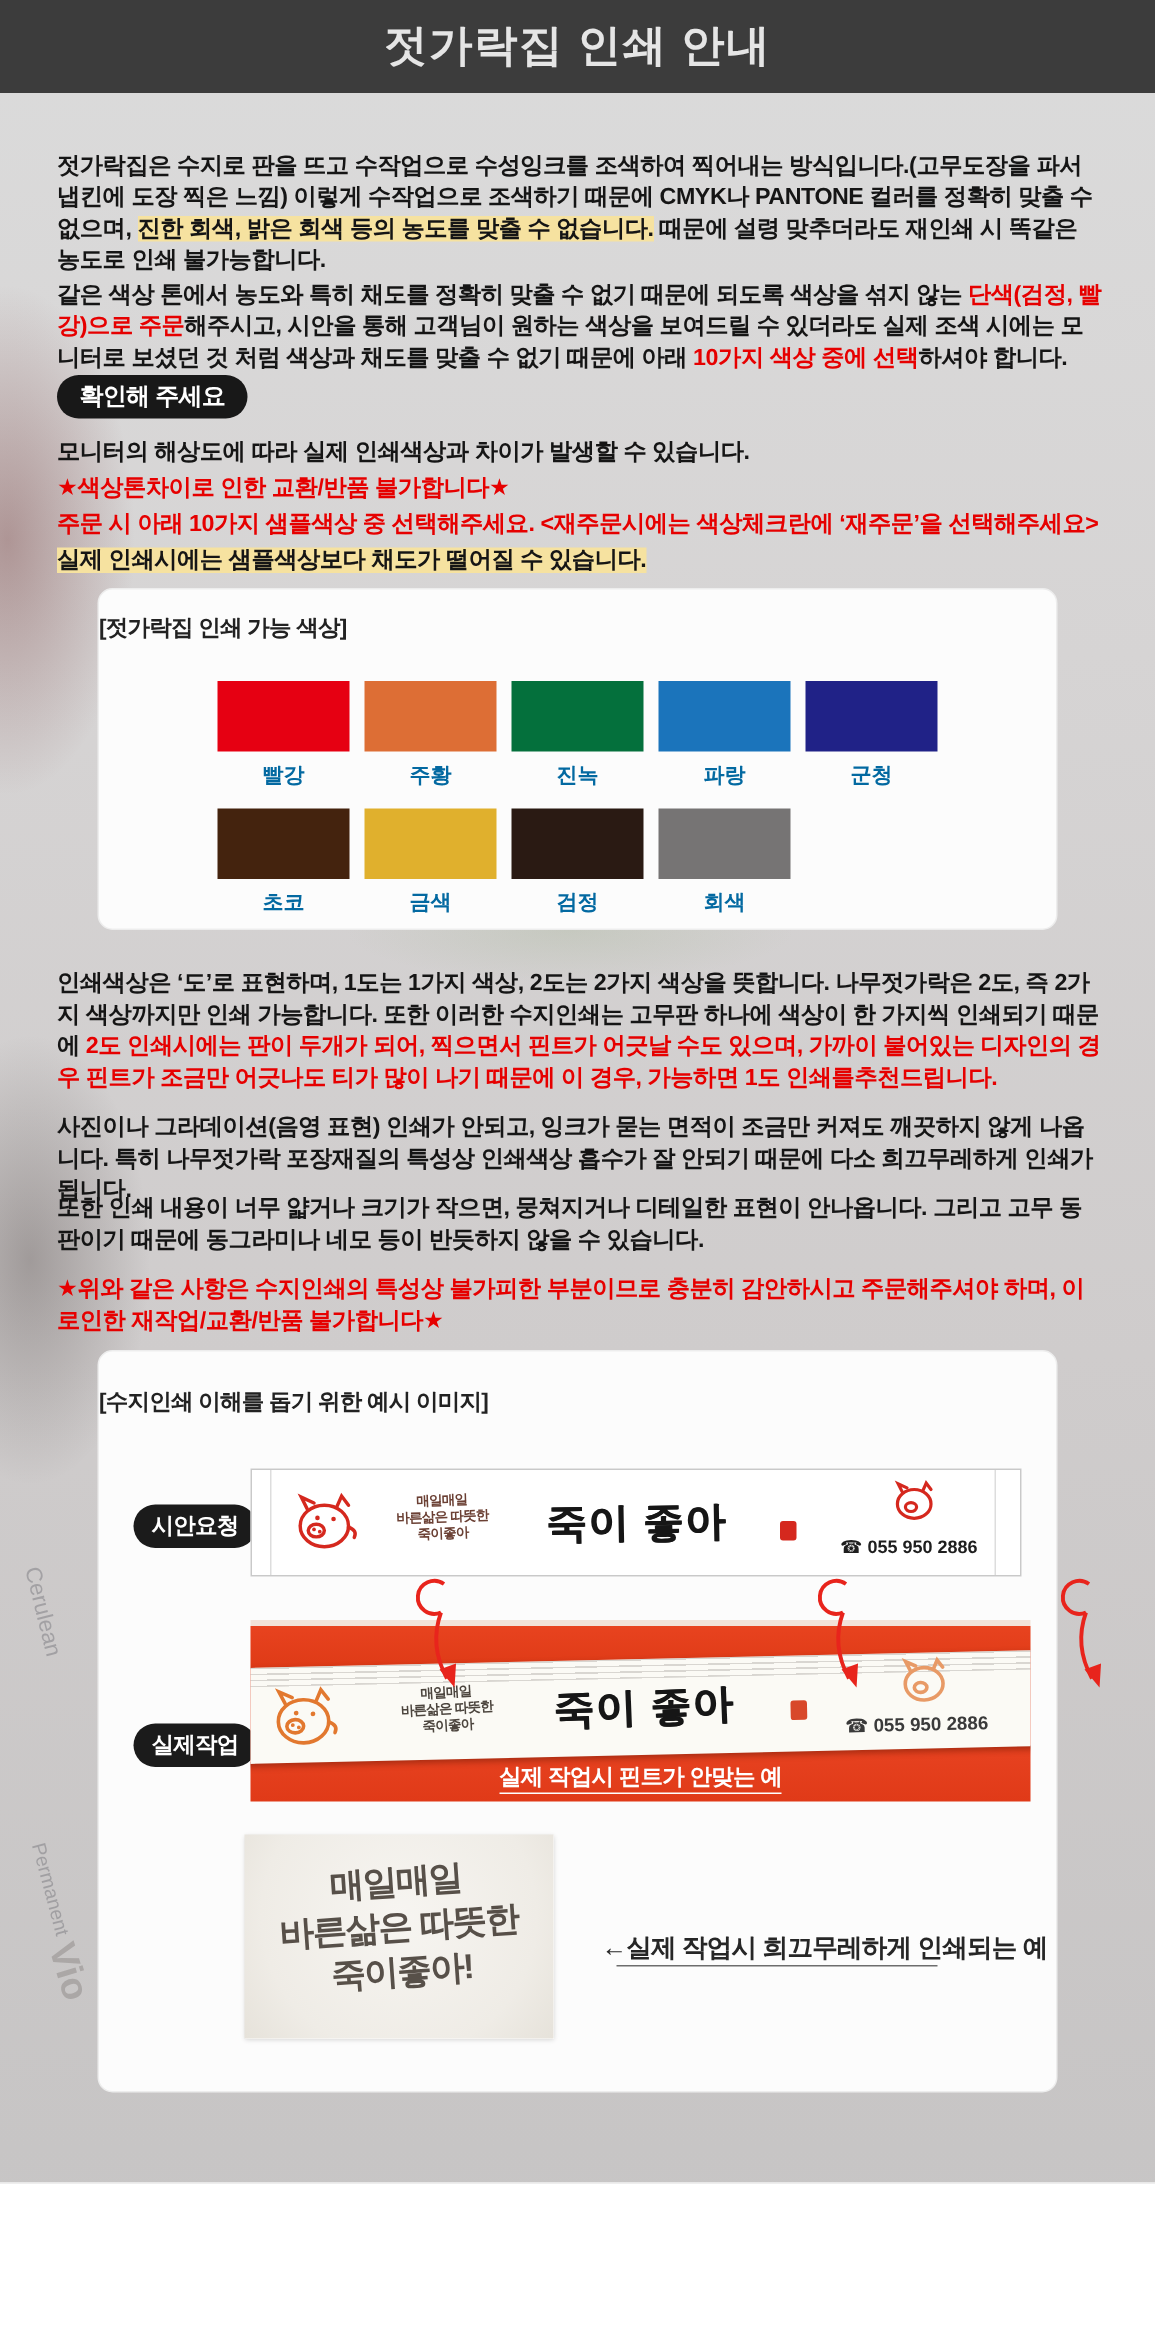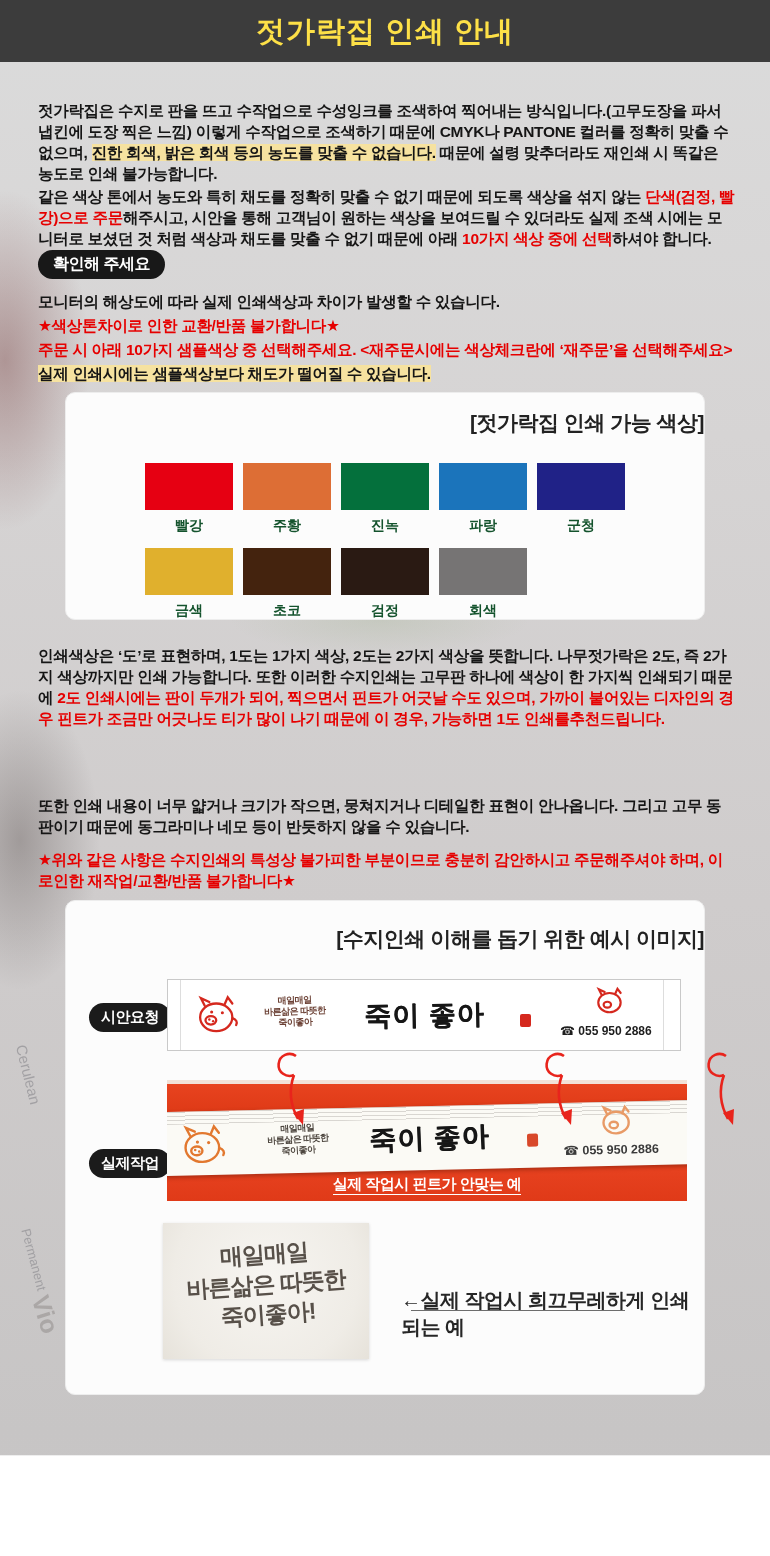--- a/index.html
+++ b/index.html
@@ -14,43 +14,43 @@
          background:radial-gradient(closest-side,rgba(50,38,36,.30),rgba(50,38,36,0));}
   .blob3{left:230px;top:585px;width:300px;height:70px;
          background:radial-gradient(closest-side,rgba(150,172,130,.22),rgba(150,172,130,0));}
   .wm{position:absolute;z-index:0;color:rgba(95,95,102,.38);pointer-events:none;}
   .wm1{left:-2px;top:1066px;font-size:15px;transform:rotate(76deg);}
   .wm2{left:96px;top:1238px;font-size:13px;transform:rotate(72deg);color:rgba(120,120,126,.34);}
   .wm3{left:2px;top:1252px;font-size:13px;transform:rotate(75deg);}
   .wm4{left:26px;top:1300px;font-size:25px;font-weight:bold;transform:rotate(73deg);color:rgba(108,104,99,.33);}
   
   .header{position:absolute;z-index:2;left:0;top:0;width:770px;height:62px;background:#3c3c3c;}
-  .header .title{width:100%;text-align:center;line-height:62px;color:#fde047;
+  .header .title{width:100%;text-align:center;line-height:62px;color:#e5e5e5;
                  font-size:29px;font-weight:bold;letter-spacing:1px;}
   
   .txt{position:absolute;z-index:1;left:38px;width:698px;font-size:15.5px;line-height:21px;
        color:#151515;font-weight:600;letter-spacing:-0.3px;}
   .seg-red{color:#e60000;}
   .seg-highlight{background:#f6e2a0;}
   .p1{top:100px;} .p2{top:186px;}
   .confirm-badge{position:absolute;z-index:1;left:38px;top:250px;background:#181818;color:#fff;
                  font-size:16px;font-weight:bold;padding:4px 15px;border-radius:17px;letter-spacing:-0.5px;}
   .confirm-lines{top:290px;line-height:24px;}
   .confirm-lines .cline{display:block;}
   .p3{top:645px;} .p4{top:741px;} .p5{top:795px;} .p6{top:849px;}
   
   .card{position:absolute;z-index:1;left:65px;width:640px;background:#fcfcfc;border-radius:10px;
         border:1px solid #ededed;box-sizing:border-box;}
   .palette-card{top:392px;height:228px;}
-  .card-title{text-align:right;font-size:21px;font-weight:bold;color:#222;letter-spacing:-0.5px;}
+  .card-title{text-align:left;font-size:15px;font-weight:bold;color:#222;letter-spacing:-0.5px;}
   .palette-card .card-title{margin-top:16px;}
   .swatch-grid{display:grid;grid-template-columns:repeat(5,88px);column-gap:10px;row-gap:13px;
                width:480px;margin:26px auto 0;}
   .swatch-box{width:88px;height:47px;}
-  .swatch-label{text-align:center;font-size:14px;font-weight:600;color:#14532d;margin-top:7px;}
+  .swatch-label{text-align:center;font-size:14px;font-weight:600;color:#0369a1;margin-top:7px;}
   
   .examples-card{top:900px;height:495px;}
   .examples-card .card-title{margin-top:24px;}
   .pill{position:absolute;background:#1b1b1b;color:#fff;font-size:15px;font-weight:bold;
         width:82px;text-align:center;padding:5px 0;border-radius:16px;letter-spacing:-0.5px;}
   .pill-draft{left:23px;top:102px;}
   .pill-actual{left:23px;top:248px;}
   
   .strip{position:absolute;left:101px;top:78px;width:512px;height:70px;background:#fff;
          border:1px solid #c9c9c9;}
@@ -81,21 +81,21 @@
   .sleeve .phone{left:402px;top:40px;color:#3a3a3a;font-size:12.5px;}
   .photo-caption{position:absolute;left:0;right:0;bottom:7px;text-align:center;}
   .photo-caption span{color:#fff;font-size:15px;font-weight:bold;border-bottom:1px solid #fff;
                       padding-bottom:2px;letter-spacing:-0.5px;}
   
   .photo-faded{position:absolute;left:97px;top:322px;width:206px;height:136px;
       background:radial-gradient(circle at 50% 40%,#f7f5f1 0%,#efece6 70%,#e6e2da 100%);
       box-shadow:0 1px 3px rgba(0,0,0,.15);}
   .faded-text{position:absolute;left:0;right:0;top:16px;text-align:center;transform:rotate(-4deg);
       font-size:23px;line-height:30px;font-weight:bold;color:rgba(52,44,36,.82);letter-spacing:-1px;}
-  .faded-caption{position:absolute;left:335px;top:386px;font-size:20px;font-weight:600;
+  .faded-caption{position:absolute;left:335px;top:386px;font-size:17px;font-weight:600;
       color:#262626;letter-spacing:-0.5px;}
   .caption-underline{position:absolute;left:345px;top:409px;width:214px;border-top:1px solid #6d6d6d;}
   
   .bottom-strip{position:absolute;z-index:1;left:0;top:1455px;width:770px;height:101px;background:#ffffff;
                 border-top:1px solid #eee;}
 </style>
 </head>
 <body>
 
 <div id="page">
@@ -140,39 +140,40 @@
         </div>
         <div>
           <div class="swatch-box" style="background: rgb(27, 116, 187);"></div>
           <div class="swatch-label">파랑</div>
         </div>
         <div>
           <div class="swatch-box" style="background: rgb(32, 34, 135);"></div>
           <div class="swatch-label">군청</div>
         </div>
         <div>
+          <div class="swatch-box" style="background: rgb(68, 35, 14);"></div>
+          <div class="swatch-label">초코</div>
+        </div>
+        <div>
           <div class="swatch-box" style="background: rgb(224, 176, 45);"></div>
           <div class="swatch-label">금색</div>
         </div>
         <div>
-          <div class="swatch-box" style="background: rgb(68, 35, 14);"></div>
-          <div class="swatch-label">초코</div>
-        </div>
-        <div>
           <div class="swatch-box" style="background: rgb(42, 26, 19);"></div>
           <div class="swatch-label">검정</div>
         </div>
         <div>
           <div class="swatch-box" style="background: rgb(118, 116, 116);"></div>
           <div class="swatch-label">회색</div>
         </div>
       </div>
   </div>
 
   <div class="txt p3"><span class="seg-normal">인쇄색상은 ‘도’로 표현하며, 1도는 1가지 색상, 2도는 2가지 색상을 뜻합니다. 나무젓가락은 2도, 즉 2가지 색상까지만 인쇄 가능합니다. 또한 이러한 수지인쇄는 고무판 하나에 색상이 한 가지씩 인쇄되기 때문에 </span><span class="seg-red">2도 인쇄시에는 판이 두개가 되어, 찍으면서 핀트가 어긋날 수도 있으며, 가까이 붙어있는 디자인의 경우 핀트가 조금만 어긋나도 티가 많이 나기 때문에 이 경우, 가능하면 1도 인쇄를추천드립니다.</span></div>
+  <div class="txt p4"><span class="seg-normal">사진이나 그라데이션(음영 표현) 인쇄가 안되고, 잉크가 묻는 면적이 조금만 커져도 깨끗하지 않게 나옵니다. 특히 나무젓가락 포장재질의 특성상 인쇄색상 흡수가 잘 안되기 때문에 다소 희끄무레하게 인쇄가 됩니다.</span></div>
   <div class="txt p5"><span class="seg-normal">또한 인쇄 내용이 너무 얇거나 크기가 작으면, 뭉쳐지거나 디테일한 표현이 안나옵니다. 그리고 고무 동판이기 때문에 동그라미나 네모 등이 반듯하지 않을 수 있습니다.</span></div>
   <div class="txt p6"><span class="seg-red">★위와 같은 사항은 수지인쇄의 특성상 불가피한 부분이므로 충분히 감안하시고 주문해주셔야 하며, 이로인한 재작업/교환/반품 불가합니다★</span></div>
 
   <div class="card examples-card">
     <div class="card-title">[수지인쇄 이해를 돕기 위한 예시 이미지]</div>
 
     <div class="pill pill-draft">시안요청</div>
 
     <div class="strip">
       <div class="foldline" style="left:12px"></div>

